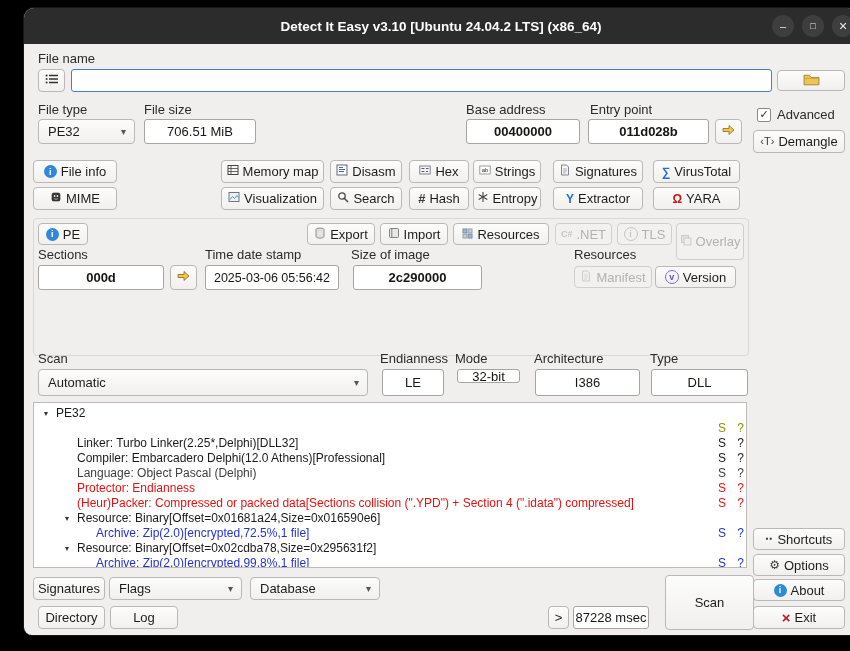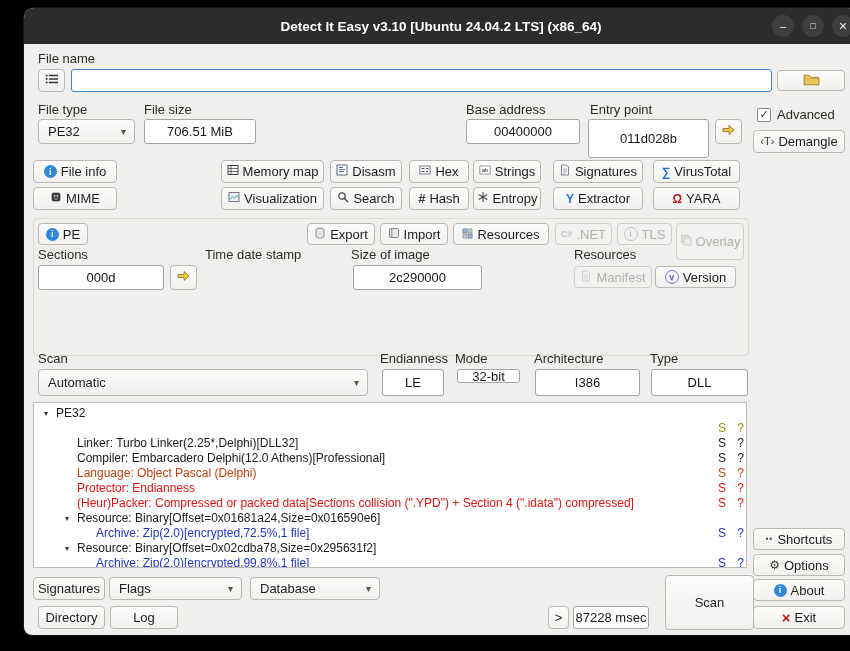--- a/index.html
+++ b/index.html
@@ -6,32 +6,32 @@
   body{width:850px;height:651px;background:#000;font-family:"Liberation Sans","DejaVu Sans",sans-serif;position:relative;overflow:hidden}
   .window{position:absolute;left:24px;top:8px;width:834px;height:627px;background:#f0efed;border-radius:10px 10px 8px 8px;box-shadow:0 0 0 1px #161616}
   .titlebar{position:absolute;left:0;top:0;width:834px;height:36px;background:#2c2c2c;border-radius:10px 10px 0 0;display:flex;align-items:center;justify-content:center}
   .title{color:#ffffff;font-weight:bold;font-size:13.5px}
   .tbtn{position:absolute;top:7px;width:22px;height:22px;border-radius:50%;background:#3e3e3e;color:#ececec;display:flex;align-items:center;justify-content:center;font-size:11px;cursor:default}
   .lbl{position:absolute;font-size:13px;color:#2b2b28;white-space:nowrap}
   .btn{position:absolute;display:flex;align-items:center;justify-content:center;gap:4px;background:linear-gradient(#fcfcfb,#f1f0ef);border:1px solid #b9b8b5;border-radius:4px;font-size:13px;color:#1d1d1b;box-sizing:border-box;white-space:nowrap;cursor:default}
   .btn.dis{color:#b3b2af;border-color:#d0cfcc;background:#f2f1f0}
   .btn.dis svg,.btn.dis .cico,.btn.dis .g{opacity:.5}
   .field{position:absolute;background:#fff;border:1px solid #a6a5a2;border-radius:3px;display:flex;align-items:center;justify-content:center;font-size:13px;color:#161614;box-sizing:border-box;white-space:nowrap}
-  .field.bold{font-weight:normal}
+  .field.bold{font-weight:bold}
   .combo{position:absolute;display:flex;align-items:center;background:linear-gradient(#fcfcfb,#f1f0ef);border:1px solid #b9b8b5;border-radius:4px;font-size:13px;color:#1d1d1b;box-sizing:border-box;padding-left:9px;white-space:nowrap}
   .combo .arr{position:absolute;right:8px;color:#56554f;font-size:10px}
   .input{position:absolute;background:#fff;border:1px solid #3f82c6;border-radius:3px;box-sizing:border-box;font-size:13px;padding:0 5px;outline:none;font-family:inherit}
   .groupbox{position:absolute;border:1px solid #d9d8d5;border-radius:4px}
   .list{position:absolute;background:#fff;border:1px solid #bcbbb8;font-size:12px;padding-top:3px;box-sizing:border-box;overflow:hidden}
   .srow{position:relative;height:15px;line-height:15px;white-space:nowrap}
   .exp{position:absolute;top:0;font-size:8px;color:#333}
   .stext{position:absolute;top:0}
   .scol{position:absolute;left:680px;width:16px;text-align:center;top:0}
   .qcol{position:absolute;left:700px;width:13px;text-align:center;top:0}
-  .c-black{color:#1a1a1a}.c-olive{color:#8f8f08}.c-teal{color:#c2410c}.c-red{color:#e51212}.c-blue{color:#2433cf}
+  .c-black{color:#1a1a1a}.c-olive{color:#8f8f08}.c-teal{color:#404040}.c-red{color:#e51212}.c-blue{color:#2433cf}
   .cb{position:absolute;display:flex;align-items:center;gap:6px;font-size:13px;color:#2b2b28}
   .cbbox{width:14px;height:14px;background:#fff;border:1px solid #8b8a87;border-radius:2px;display:flex;align-items:center;justify-content:center;font-size:11px;color:#2b2b28;box-sizing:border-box}
   .cico{display:inline-flex;width:13px;height:13px;border-radius:50%;background:#2f88d8;color:#fff;font-weight:bold;font-size:9px;align-items:center;justify-content:center;flex:none}
   .cico.gray{background:transparent;border:1px solid #9a9996;color:#9a9996;width:12px;height:12px}
   .cico.vers{background:transparent;border:1px solid #7b6fd8;color:#5b4fd8;width:12px;height:12px}
   .g{display:inline-block;line-height:1;flex:none}
   .g.blue{color:#2a6fd0;font-weight:bold}
   .g.red{color:#c01818;font-weight:bold}
   .g.dark{color:#3b3b38}
   svg{flex:none}
@@ -79,21 +79,21 @@
   <div class="combo" style="left:14px;top:111px;width:97px;height:25px">
     <span>PE32</span>
     <span class="arr">▾</span>
   </div>
   <div class="field" style="left:120px;top:111px;width:112px;height:25px">
       <span>706.51 MiB</span>
     </div>
   <div class="field bold" style="left:442px;top:111px;width:114px;height:25px">
       <span>00400000</span>
     </div>
-  <div class="field bold" style="left:564px;top:111px;width:121px;height:39px">
+  <div class="field bold" style="left:564px;top:111px;width:121px;height:25px">
       <span>011d028b</span>
     </div>
   <div class="btn" style="left:691px;top:111px;width:27px;height:25px">
     <span><svg width="13" height="12" viewBox="0 0 13 12">
           <path d="M1 4.5h6V1.5L12 6 7 10.5V7.5H1z" fill="#f6c54c" stroke="#8a6a1a" stroke-width="0.8"></path>
         </svg></span>
   </div>
 
   <div class="cb" style="left:733px;top:99px">
     <span class="cbbox">✓</span>
@@ -240,20 +240,23 @@
   <div class="lbl" style="left:550px;top:239px">Resources</div>
 
   <div class="field bold" style="left:14px;top:257px;width:126px;height:25px">
       <span>000d</span>
     </div>
   <div class="btn" style="left:146px;top:257px;width:27px;height:25px">
     <span><svg width="13" height="12" viewBox="0 0 13 12">
           <path d="M1 4.5h6V1.5L12 6 7 10.5V7.5H1z" fill="#f6c54c" stroke="#8a6a1a" stroke-width="0.8"></path>
         </svg></span>
   </div>
+  <div class="field" style="left:181px;top:257px;width:134px;height:25px;font-size:12.5px">
+      <span>2025-03-06 05:56:42</span>
+    </div>
   <div class="field bold" style="left:329px;top:257px;width:129px;height:25px">
       <span>2c290000</span>
     </div>
   <div class="btn dis" style="left:550px;top:258px;width:78px;height:22px">
     <span><svg width="12" height="12" viewBox="0 0 12 12">
           <path d="M2.5 1h5l2 2v8h-7z" fill="#eee" stroke="#999" stroke-width="0.8"></path>
           <path d="M4 5h4M4 7h4M4 9h3" stroke="#aaa" stroke-width="0.7"></path>
         </svg></span>
     <span>Manifest</span>
   </div>

